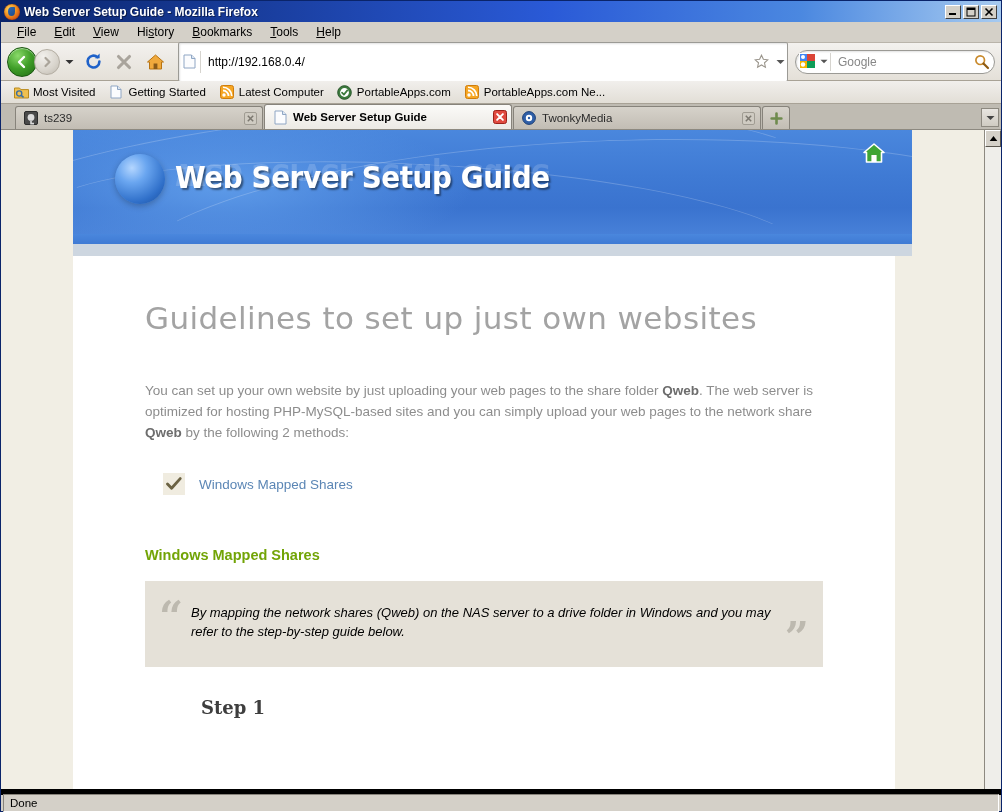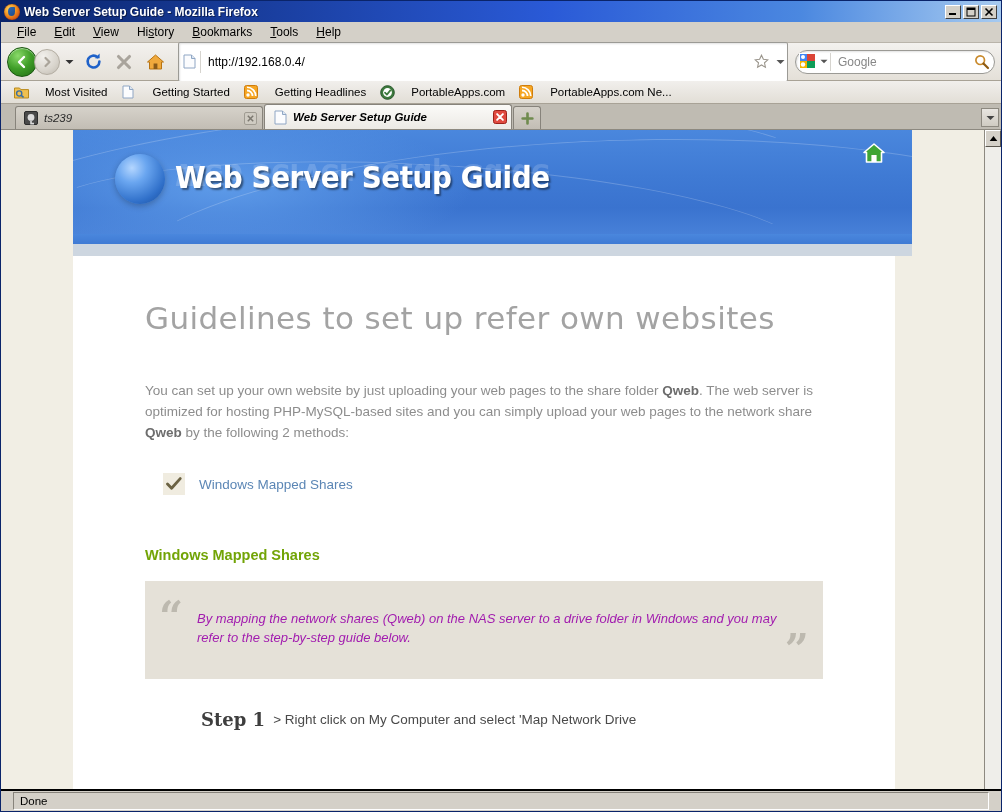--- a/index.html
+++ b/index.html
@@ -131,21 +131,21 @@
   .searchbar .mag { width: 24px; flex: 0 0 24px; display:flex; align-items:center; justify-content:center; }
 
   
   .bmbar {
     height: 23px; flex: 0 0 23px;
     background: linear-gradient(to bottom,#f1efec,#e2ded6);
     display: flex; align-items: center;
     padding-left: 6px; gap: 1px;
     border-bottom: 1px solid #a8a296;
   }
-  .bm { display: flex; align-items: center; gap: 16px; padding: 1px 6px; font-size: 11.5px; color: #000; white-space: nowrap; }
+  .bm { display: flex; align-items: center; gap: 4px; padding: 1px 6px; font-size: 11.5px; color: #000; white-space: nowrap; }
   .bm .bi { width: 16px; height: 16px; flex: 0 0 16px; display:flex; align-items:center; justify-content:center; }
 
   
   .tabbar {
     height: 25px; flex: 0 0 25px;
     background: #bfbbb2;
     display: flex; align-items: flex-end;
     padding-left: 14px;
     position: relative;
   }
@@ -164,21 +164,21 @@
     background: linear-gradient(to bottom,#d6d2ca 0%, #c2bdb4 100%);
     color: #2b2b2b;
   }
   .tab.active {
     background: linear-gradient(to bottom,#fbfaf8 0%, #eceae5 100%);
     color: #000; font-weight: bold;
     height: 25px;
     z-index: 3;
   }
   .tab .tico { width: 16px; height: 16px; flex: 0 0 16px; margin-right: 5px; display:flex; align-items:center; justify-content:center; }
-  .tab .tlbl { flex: 1 1 auto; overflow: hidden; white-space: nowrap; font-style: italic; }
+  .tab .tlbl { flex: 1 1 auto; overflow: hidden; white-space: nowrap; }
   .tab .tclose {
     width: 15px; height: 15px; flex: 0 0 15px;
     display: flex; align-items: center; justify-content: center;
   }
   .newtab {
     width: 28px; height: 23px;
     display: flex; align-items: center; justify-content: center;
     border: 1px solid #87837b; border-bottom: none;
     border-top-left-radius: 3px; border-top-right-radius: 3px;
     background: linear-gradient(to bottom,#d6d2ca,#c2bdb4);
@@ -298,22 +298,22 @@
     margin: 0 0 18px 0;
   }
   .quote {
     background: #e5e1d8;
     padding: 22px 40px 26px 46px;
     position: relative;
     margin: 0 0 30px 0;
     min-height: 84px;
   }
   .quote .qtext {
-    font-size: 13px; font-style: italic; color: #a21caf;
-    line-height: 19px; margin: 6px; max-width: 640px;
+    font-size: 13px; font-style: italic; color: #000000;
+    line-height: 19px; margin: 0; max-width: 640px;
   }
   .quote .qm {
     position: absolute; font-size: 42px; color: #bdb9af;
     font-family: "DejaVu Serif", serif; line-height: 1; font-weight: bold;
   }
   .quote .qm.open  { left: 14px; top: 16px; }
   .quote .qm.close { right: 14px; bottom: 8px; }
   .step { display: flex; align-items: center; gap: 8px; padding-left: 56px; }
   .step .sn { font-size: 18px; color: #3e3e3e; font-weight: bold; font-family: "DejaVu Serif", serif; }
   .step .st { font-size: 13.5px; color: #4a4a4a; }
@@ -331,22 +331,22 @@
     border: 1px solid; border-color: #fff #5a564e #5a564e #fff;
     display: flex; align-items: center; justify-content: center;
   }
   .strough { flex: 1 1 auto; background: #efeeea; }
 
   
   .statusbar {
     height: 22px; flex: 0 0 22px;
     background: #d4d0c8;
     display: flex; align-items: center;
-    border-top: 2px solid #000000;
-    padding: 0 12px;
+    border-top: 6px solid #000000;
+    padding: 0 2px;
   }
   .statusbar .sfield {
     height: 18px; flex: 1 1 auto;
     border: 1px solid; border-color: #87837b #fff #fff #87837b;
     display: flex; align-items: center;
     padding-left: 6px; font-size: 11.5px; color: #000;
   }
 </style>
 </head>
 <body>
@@ -490,21 +490,21 @@
     </div>
     <div class="bm">
       <span class="bi">
         <svg width="14" height="14" viewBox="0 0 14 14">
           <rect x="0.5" y="0.5" width="13" height="13" rx="2" fill="#f6a623" stroke="#cf7d0c"></rect>
           <circle cx="4" cy="10" r="1.7" fill="#fff"></circle>
           <path d="M3 6.4 a4.6 4.6 0 0 1 4.6 4.6 H9.4 A6.4 6.4 0 0 0 3 4.6 Z" fill="#fff"></path>
           <path d="M3 3.1 a7.9 7.9 0 0 1 7.9 7.9 H12.6 A9.6 9.6 0 0 0 3 1.4 Z" fill="#fff"></path>
         </svg>
       </span>
-      <span>Getting Headlines</span>
+      <span>Latest Computer</span>
     </div>
     <div class="bm">
       <span class="bi">
         <svg width="15" height="15" viewBox="0 0 15 15">
           <circle cx="7.5" cy="7.5" r="6.8" fill="#3d7a3d" stroke="#27562a"></circle>
           <circle cx="7.5" cy="7.5" r="4.4" fill="#ffffff"></circle>
           <path d="M5 7.6 L6.9 9.6 L10.3 5.4" fill="none" stroke="#3d7a3d" stroke-width="1.7" stroke-linecap="round" stroke-linejoin="round"></path>
         </svg>
       </span>
       <span>PortableApps.com</span>
@@ -549,20 +549,36 @@
       </span>
       <span class="tlbl">Web Server Setup Guide</span>
       <span class="tclose">
         <svg width="14" height="14" viewBox="0 0 14 14">
           <rect x="0.5" y="0.5" width="13" height="13" rx="2" fill="#e04a3f" stroke="#9c2118"></rect>
           <path d="M4.1 4.1 L9.9 9.9 M9.9 4.1 L4.1 9.9" stroke="#ffffff" stroke-width="1.9" stroke-linecap="round"></path>
         </svg>
       </span>
     </div>
 
+    <div class="tab inactive">
+      <span class="tico">
+        <svg width="14" height="14" viewBox="0 0 14 14">
+          <circle cx="7" cy="7" r="6.4" fill="#2f5fa8" stroke="#1d3f75"></circle>
+          <circle cx="7" cy="7" r="3.2" fill="#ffffff"></circle>
+          <circle cx="7" cy="7" r="1.2" fill="#2f5fa8"></circle>
+        </svg>
+      </span>
+      <span class="tlbl">TwonkyMedia</span>
+      <span class="tclose">
+        <svg width="13" height="13" viewBox="0 0 13 13">
+          <rect x="0.5" y="0.5" width="12" height="12" rx="1.5" fill="#cfcbc2" stroke="#a09c93"></rect>
+          <path d="M3.8 3.8 L9.2 9.2 M9.2 3.8 L3.8 9.2" stroke="#7c7870" stroke-width="1.5"></path>
+        </svg>
+      </span>
+    </div>
 
     <div class="newtab">
       <svg width="13" height="13" viewBox="0 0 13 13">
         <path d="M6.5 1.6 V11.4 M1.6 6.5 H11.4" stroke="#6f8b4e" stroke-width="2.6" stroke-linecap="round"></path>
       </svg>
     </div>
 
     <div class="tablistbtn">
       <svg width="9" height="6" viewBox="0 0 9 6">
           <path d="M0.5 1 L4.5 5 L8.5 1" fill="#444"></path>
@@ -584,21 +600,21 @@
           <svg width="24" height="22" viewBox="0 0 24 22">
             <path d="M12 2 L22 10.5 L19.5 10.5 L19.5 20 L4.5 20 L4.5 10.5 L2 10.5 Z" fill="#3fa535" stroke="#ffffff" stroke-width="1.6" stroke-linejoin="round"></path>
             <rect x="9.4" y="13" width="5.2" height="7" fill="#ffffff"></rect>
           </svg>
         </div>
       </div>
       <div class="bannerfoot"></div>
       <div class="bannerborder"></div>
 
       <div class="sheet">
-        <h1 class="h1">Guidelines to set up refer own websites</h1>
+        <h1 class="h1">Guidelines to set up just own websites</h1>
 
         <p class="para"><span>You can set up your own website by just uploading your web pages to the share folder </span><b>Qweb</b><span>. The web server is optimized for hosting PHP-MySQL-based sites and you can simply upload your web pages to the network share </span><b>Qweb</b><span> by the following 2 methods:</span></p>
 
         <div class="methods">
           <div class="method">
             <span class="chk">
               <svg width="16" height="14" viewBox="0 0 16 14">
                   <path d="M1.5 7 L5.6 11.2 L14.2 1.6" fill="none" stroke="#6b6243" stroke-width="2.8" stroke-linecap="round" stroke-linejoin="round"></path>
                 </svg>
             </span>
@@ -609,21 +625,20 @@
         <h2 class="h2">Windows Mapped Shares</h2>
 
         <div class="quote">
           <span class="qm open">“</span>
           <p class="qtext">By mapping the network shares (Qweb) on the NAS server to a drive folder in Windows and you may refer to the step-by-step guide below.</p>
           <span class="qm close">”</span>
         </div>
 
         <div class="step">
           <span class="sn">Step 1</span>
-          <span class="st">&gt; Right click on My Computer and select 'Map Network Drive</span>
         </div>
       </div>
     </div>
 
     <div class="vscroll">
       <div class="sbtn">
         <svg width="9" height="7" viewBox="0 0 9 7">
             <path d="M4.5 1 L8.3 6 L0.7 6 Z" fill="#000"></path>
           </svg>
       </div>

